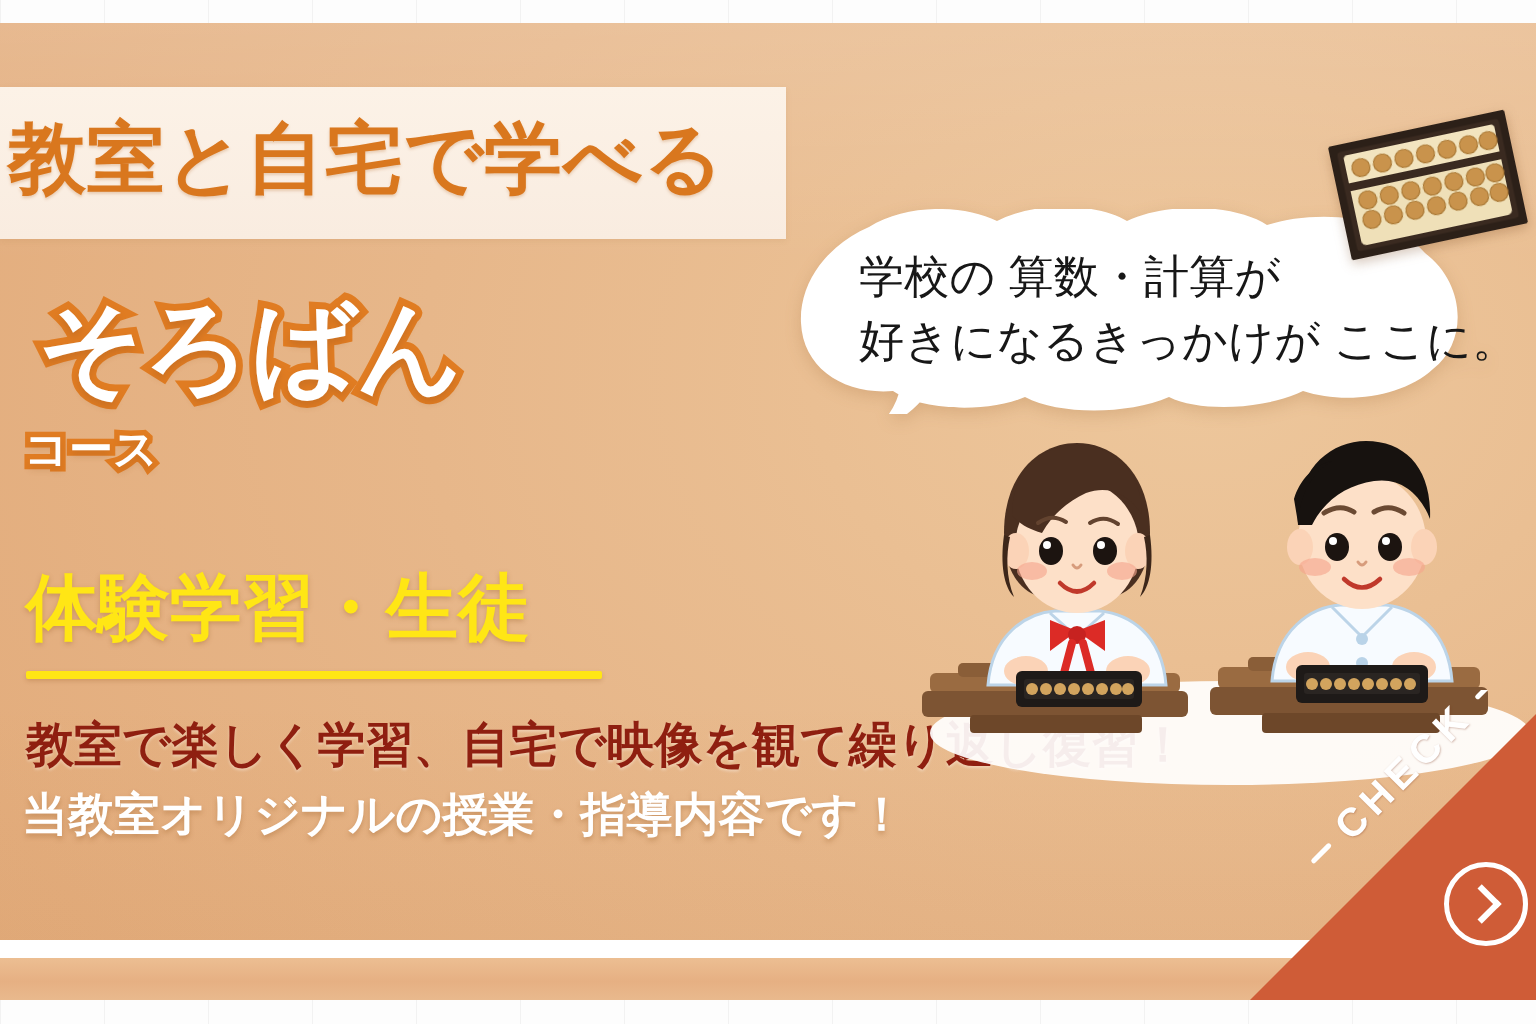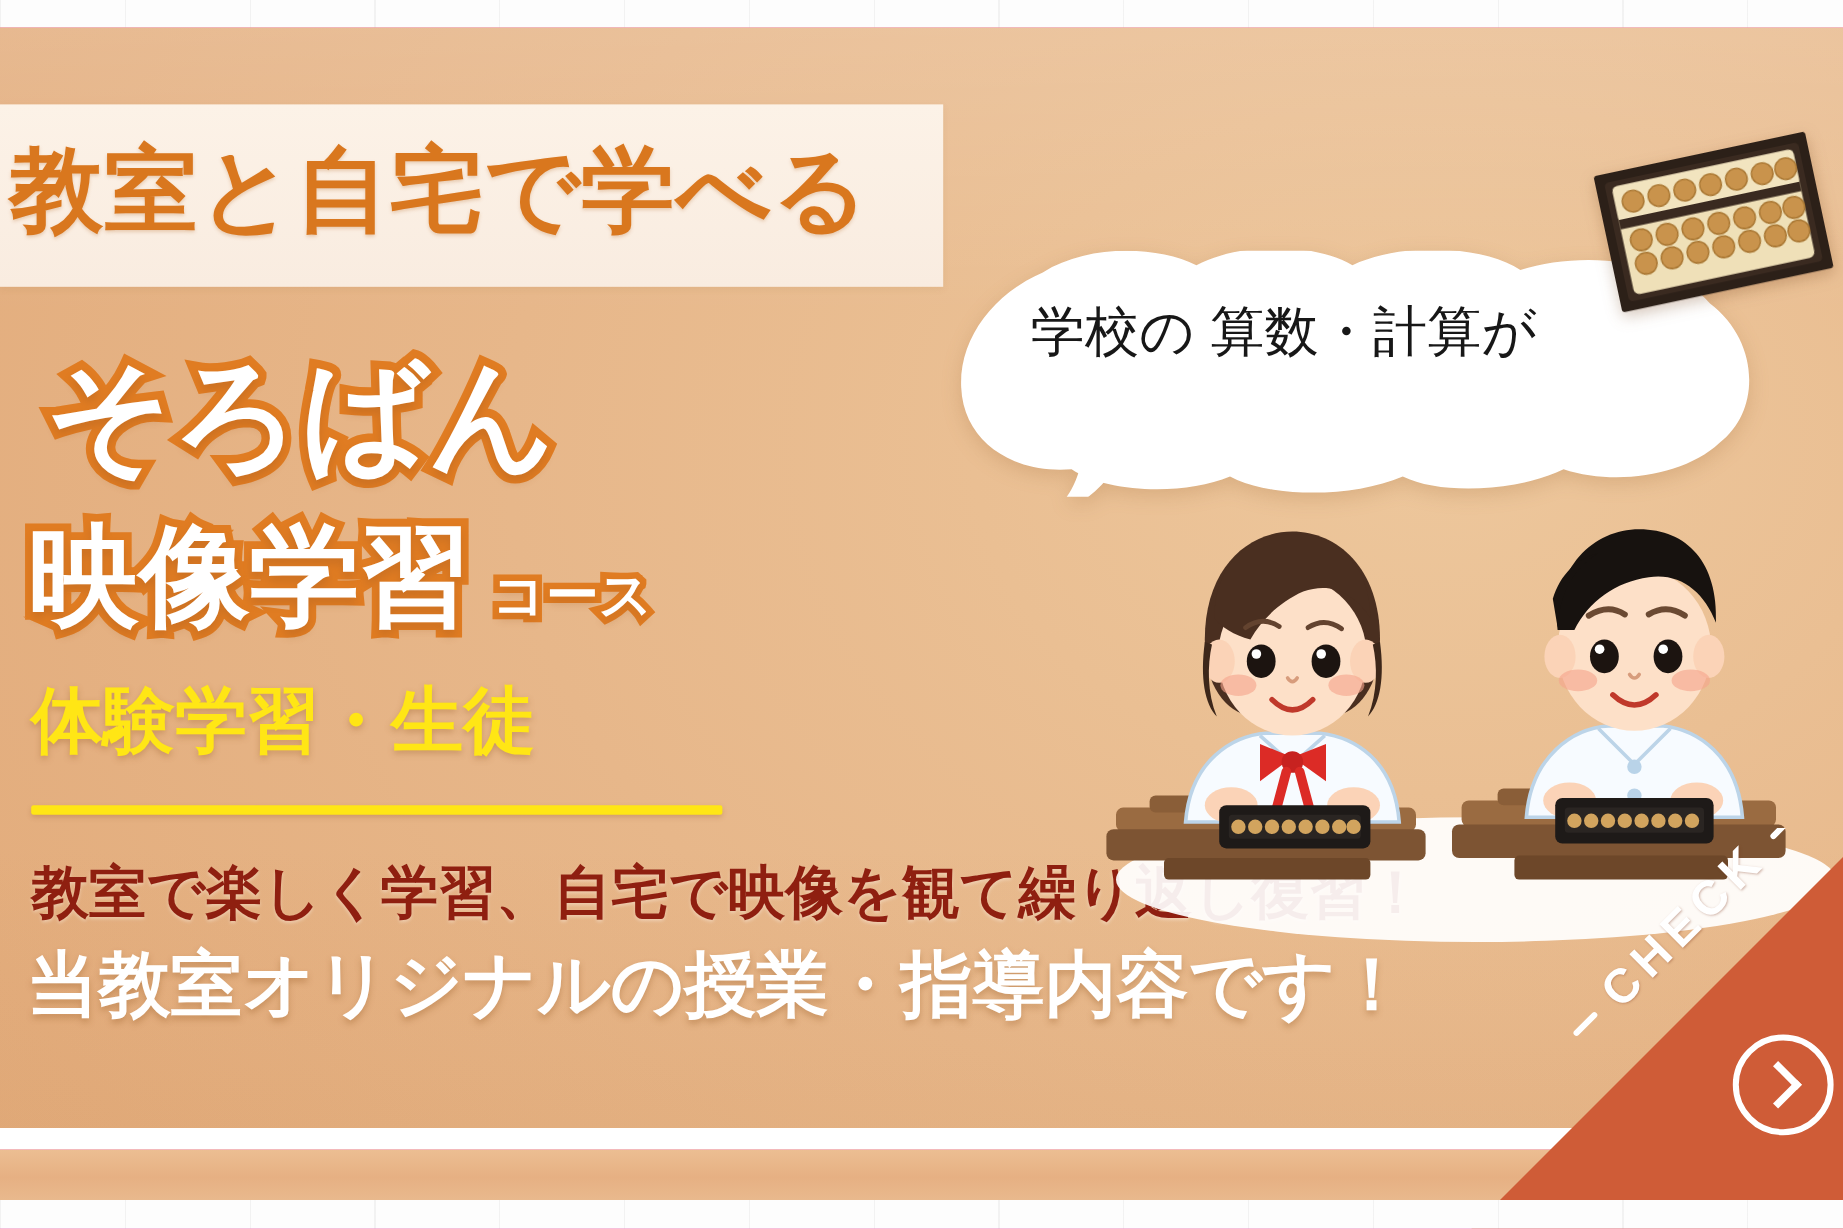--- a/index.html
+++ b/index.html
@@ -71,36 +71,36 @@
     position:relative;top:-8px;
   }
 
   
   .yellow-wrap{position:absolute;left:26px;top:548px;white-space:nowrap;}
   .yellow-line{
     display:flex;align-items:flex-end;gap:10px;
     color:#ffe615;font-weight:700;line-height:1;
     text-shadow:0 2px 5px rgba(150,90,35,.35);
   }
-  .yellow-big{font-size:60px;}
+  .yellow-big{font-size:72px;}
   .yellow-small{font-size:62px;position:relative;top:-2px;}
   .yellow-rule{
     position:absolute;left:26px;top:648px;width:576px;height:8px;background:#ffe615;border-radius:2px;
     box-shadow:0 2px 4px rgba(150,90,35,.28);
   }
 
   
   .copy-red{
     position:absolute;left:26px;top:698px;
     font-size:48px;font-weight:700;color:#8f1f10;white-space:nowrap;line-height:1;
     text-shadow:0 2px 3px rgba(255,255,255,.35);
   }
   .copy-white{
     position:absolute;left:22px;top:768px;
-    font-size:60px;font-weight:700;color:#ffffff;white-space:nowrap;line-height:1;
+    font-size:46px;font-weight:700;color:#ffffff;white-space:nowrap;line-height:1;
     text-shadow:0 3px 5px rgba(150,90,35,.35);
   }
 
   
   .bubble{
     position:absolute;left:797px;top:186px;width:672px;height:205px;
     filter:drop-shadow(0 5px 8px rgba(150,95,45,.22));
   }
   .bubble svg{display:block;width:100%;height:100%;}
   .bubble-copy{
@@ -151,21 +151,20 @@
   <div class="paper-top"></div>
 
   <div class="banner">
     <div class="banner-sheen"></div>
 
     <div class="headline-band"></div>
     <div class="headline-text">教室と自宅で学べる</div>
 
     <div class="title-1">そろばん</div>
     <div class="title-2row">
-      <span class="title-2">映像学習</span>
       <span class="title-2-sub">コース</span>
     </div>
 
     <div class="yellow-wrap">
       <div class="yellow-line">
         <span class="yellow-big">体験学習・生徒</span>
       </div>
     </div>
     <div class="yellow-rule"></div>
 
@@ -173,20 +172,21 @@
     <div class="copy-white">当教室オリジナルの授業・指導内容です！</div>
 
     <div class="bubble">
       <svg viewBox="0 0 672 205" xmlns="http://www.w3.org/2000/svg" aria-hidden="true">
         <path fill="#ffffff" d="M72 18 C110 -6 168 -4 200 12 C238 -8 300 -6 330 12 C372 -8 440 -4 470 16 C520 0 596 6 628 44 C668 74 672 132 636 160 C606 188 548 196 506 182
         C470 200 404 204 372 188 C330 206 262 206 228 188 C190 204 126 202 96 182 C48 186 6 160 4 114 C2 74 30 36 72 18 Z"></path>
         <path fill="#ffffff" d="M104 176 C100 196 90 212 74 222 C98 216 118 202 130 184 Z"></path>
       </svg>
       <div class="bubble-copy">
         <div>学校の 算数・計算が</div>
+        <div>好きになるきっかけが ここに。</div>
       </div>
     </div>
 
     <div class="abacus-icon">
       <svg viewBox="0 0 180 116" xmlns="http://www.w3.org/2000/svg" aria-hidden="true">
         <rect x="2" y="2" width="176" height="112" rx="9" fill="#3a2a20"></rect>
         <rect x="13" y="12" width="154" height="92" rx="5" fill="#efe0b8"></rect>
         <rect x="13" y="12" width="154" height="30" rx="4" fill="#f2e4bf"></rect>
         <rect x="13" y="40" width="154" height="8" fill="#3a2a20"></rect>
         <g fill="#c9934c" stroke="#a97733" stroke-width="1.2">

